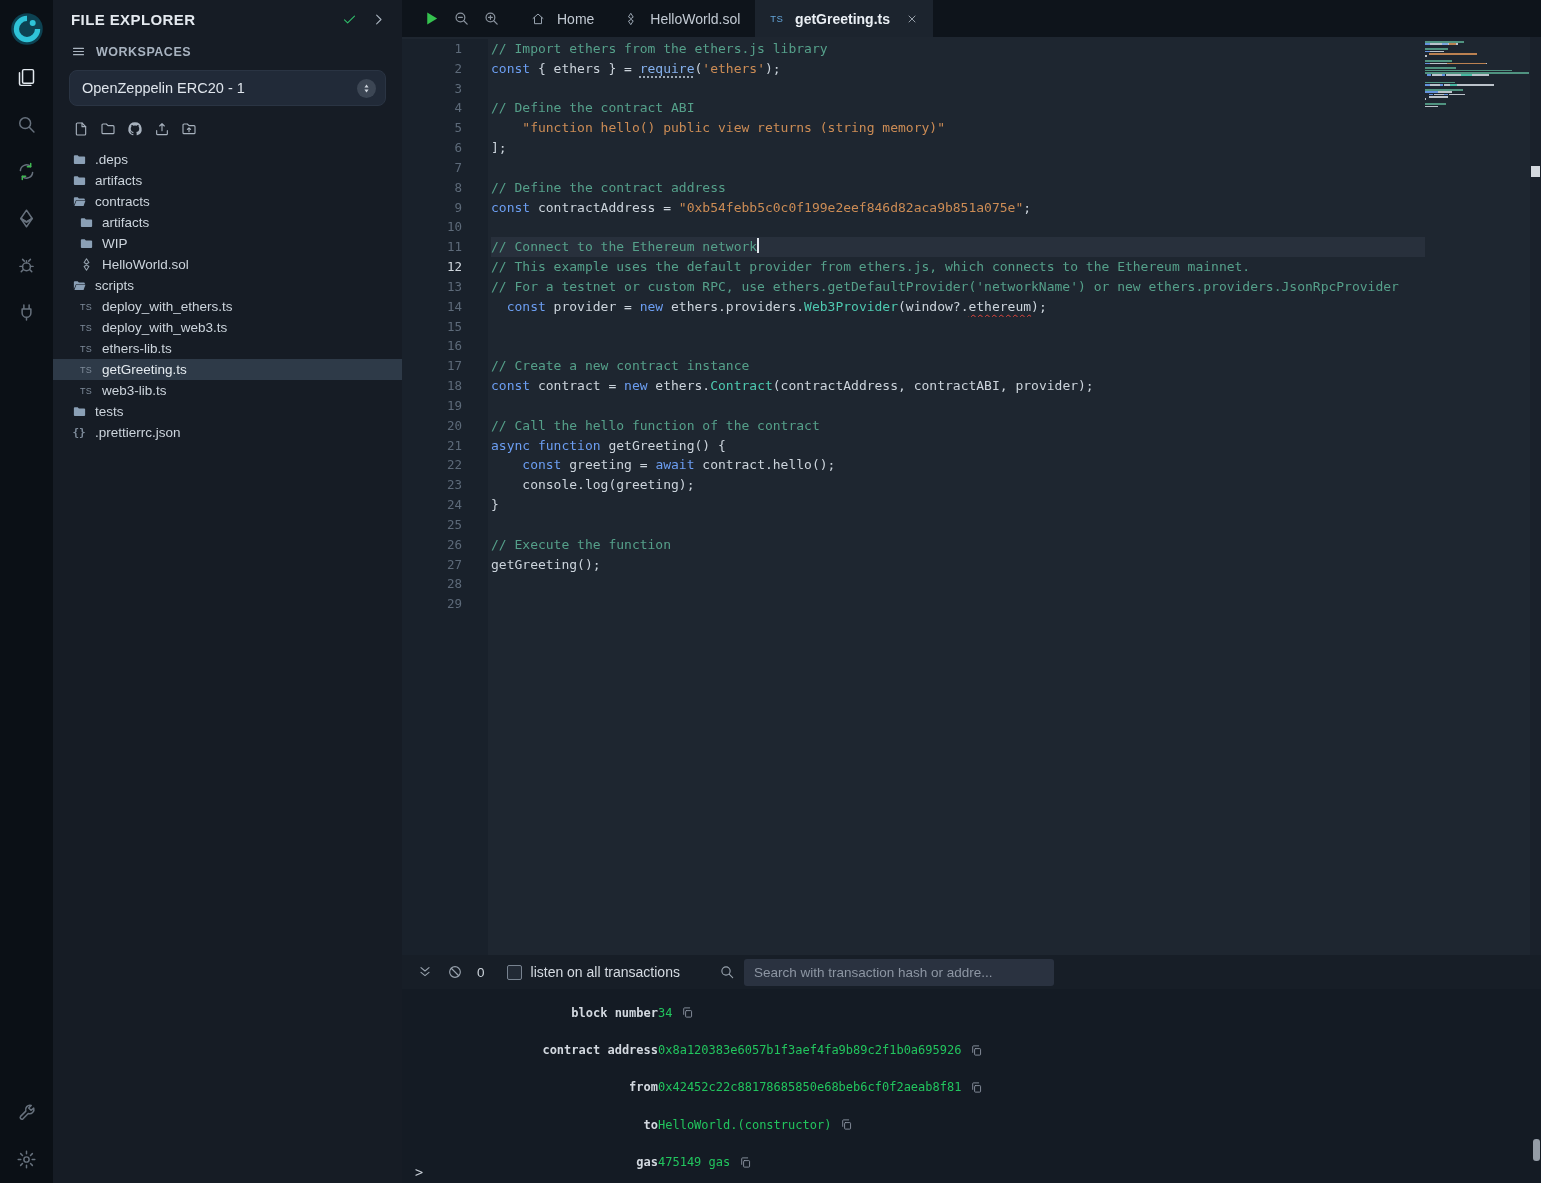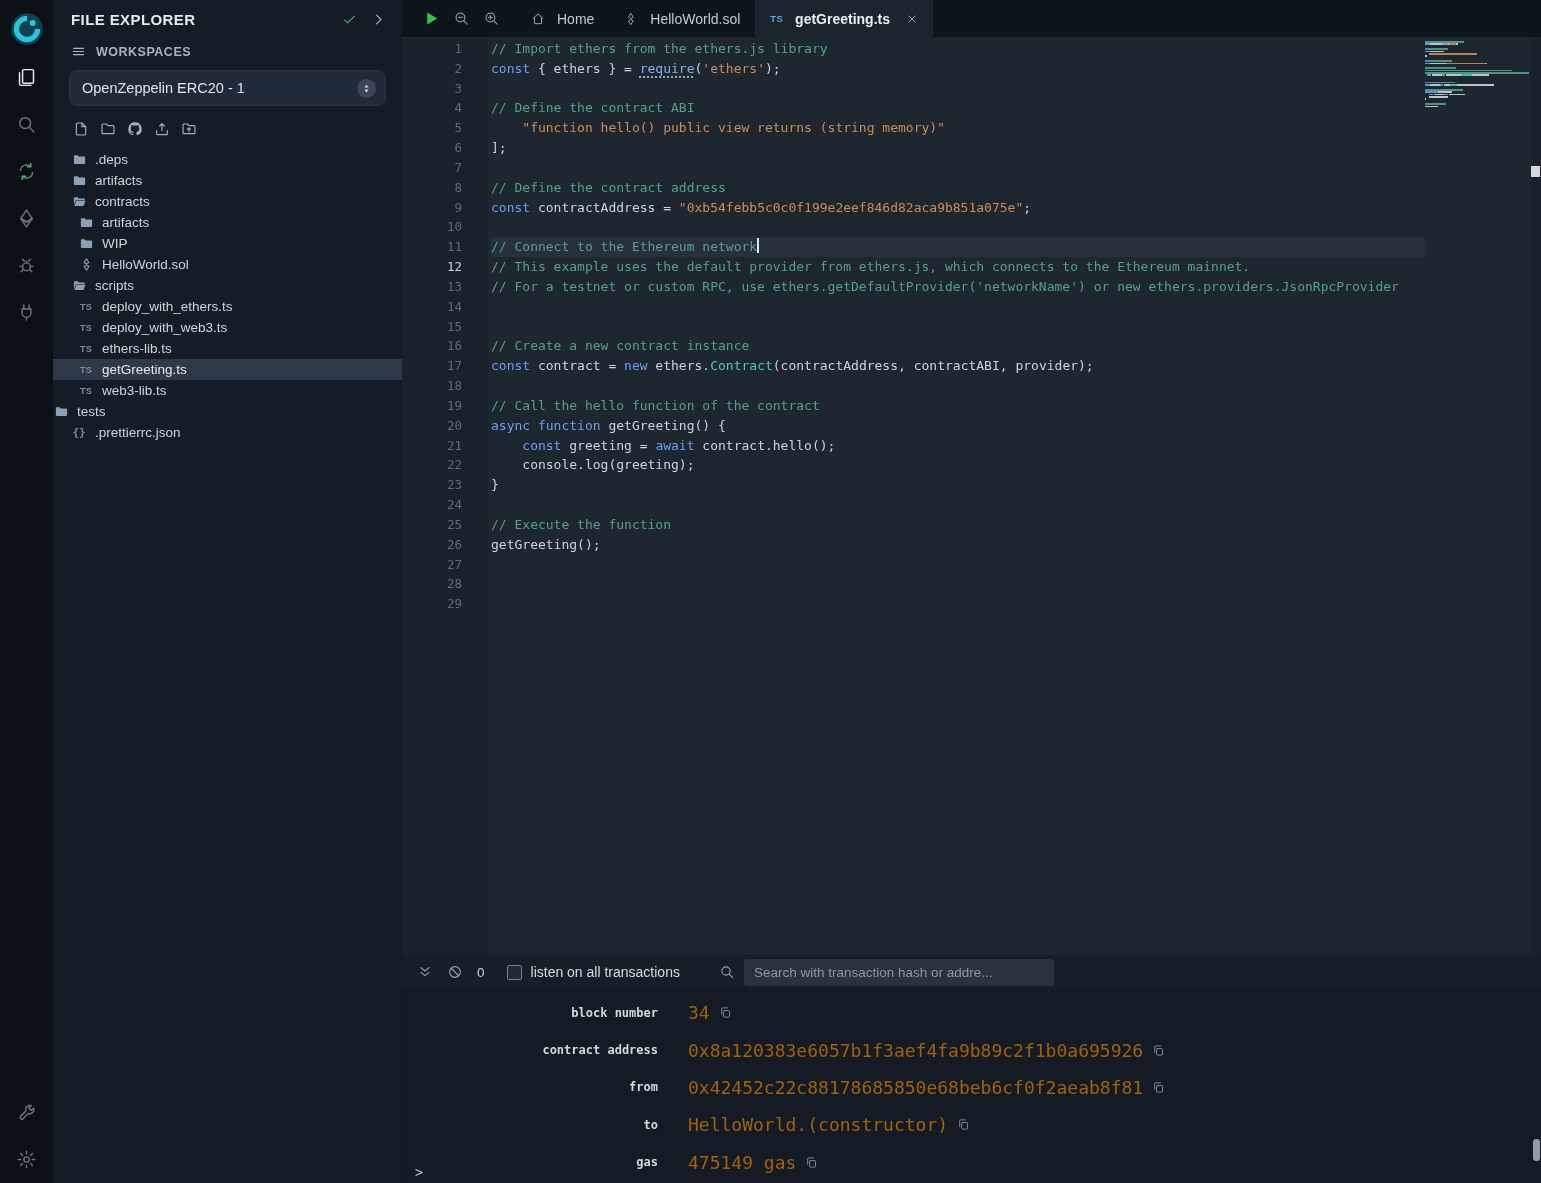--- a/index.html
+++ b/index.html
@@ -32,21 +32,21 @@
   .exp-toolbar { display:flex; align-items:center; gap:11px; padding:15px 16px 8px 20px; color:#a7b1bd; }
   .tb-icon { display:inline-flex; cursor:pointer; }
   .tb-icon svg { width:16px; height:16px; }
   .file-tree { padding-top:4px; }
   .file-row { display:flex; align-items:center; gap:8px; height:21px; font-size:13.5px; color:#ccd4dc; cursor:pointer; white-space:nowrap; }
   .file-row.selected { background:#2e3a48; color:#e4eaef; }
   .file-row .icon { display:inline-flex; width:16px; justify-content:center; }
   .file-row .icon svg { width:15px; height:15px; }
   .i-folder, .i-folder-open { color:#8ba0b6; }
   .i-sol { color:#93a0ac; }
-  .badge-ts { font-family:"Liberation Sans",sans-serif; font-size:9px; font-weight:700; color:#7e8b9a; letter-spacing:.3px; }
+  .badge-ts { font-family:"Liberation Sans",sans-serif; font-size:9px; font-weight:400; color:#7e8b9a; letter-spacing:.3px; }
   .badge-json { font-family:"DejaVu Sans Mono",monospace; font-size:11px; font-weight:700; color:#7e8b9a; }
 
   
   .editor-area { position:absolute; left:402px; top:0; right:0; height:100%; }
   .tab-bar { height:37px; background:#0e141b; display:flex; align-items:stretch; }
   .editor-controls { display:flex; align-items:center; gap:13px; padding:0 16px 0 21px; }
   .ctl { display:inline-flex; cursor:pointer; color:#8a939e; }
   .ctl svg { width:17px; height:17px; }
   .tabs { display:flex; align-items:stretch; }
   .tab { display:flex; align-items:center; gap:12px; padding:0 15px; font-size:14px; color:#c2cad3; cursor:pointer; }
@@ -89,21 +89,21 @@
   .t-ban { margin-left:14px; }
   .t-count { margin-left:14px; font-size:13.5px; color:#ccd3da; }
   .tcheckbox { width:15px; height:15px; margin-left:22px; border:1px solid #788390; background:#222a35; border-radius:2px; cursor:pointer; }
   .t-listen { margin-left:9px; font-size:14px; color:#d5dbe2; }
   .t-search-icon { margin-left:39px; }
   .t-search-input { margin-left:9px; width:310px; height:27px; background:#2a3240; border:none; border-radius:3px; color:#dfe4ea; font-family:"Liberation Sans",sans-serif; font-size:13.5px; padding:0 10px; outline:none; }
   .t-search-input::placeholder { color:#8d96a3; }
   .term-body { padding-top:5px; font-family:"DejaVu Sans Mono",monospace; }
   .trow { display:flex; align-items:center; height:37.4px; padding-left:53px;text-align:right; }
   .tlabel { width:203px; font-size:12px; font-weight:700; color:#d2d8df; }
-  .tvalue { font-size:18px; color:#a16207;margin-left:30px; }
+  .tvalue { font-size:12px; color:#22c55e; }
   .tcopy { display:inline-flex; margin-left:9px; color:#8a93a0; cursor:pointer; }
   .tcopy svg { width:13px; height:13px; }
   .t-prompt { position:absolute; left:13px; bottom:3px; font-family:"DejaVu Sans Mono",monospace; font-size:13.5px; color:#c8cfd7; }
   .term-scroll-thumb { position:absolute; right:1px; top:184px; width:7px; height:22px; background:#949ca6; border-radius:3px; }
 </style>
 </head>
 <body>
 
 <div class="app">
 
@@ -314,21 +314,21 @@
             <span class="badge-ts">TS</span>
           </span>
           <span class="file-label">getGreeting.ts</span>
         </div>
         <div class="file-row" style="padding-left:25px">
           <span class="icon">
             <span class="badge-ts">TS</span>
           </span>
           <span class="file-label">web3-lib.ts</span>
         </div>
-        <div class="file-row" style="">
+        <div class="file-row" style="padding-left:18px">
           <span class="icon i-folder">
             <svg viewBox="0 0 24 24" fill="currentColor">
               <path d="M3 6.5A1.5 1.5 0 0 1 4.5 5h4.6L11 7h8.5A1.5 1.5 0 0 1 21 8.5v9a1.5 1.5 0 0 1-1.5 1.5h-15A1.5 1.5 0 0 1 3 17.5z"></path>
             </svg>
           </span>
           <span class="file-label">tests</span>
         </div>
         <div class="file-row" style="padding-left:18px">
           <span class="icon">
             <span class="badge-json">{}</span>
@@ -431,20 +431,21 @@
           <div class="code-line"><span class="tok-cmt">// Define the contract ABI</span></div>
           <div class="code-line"><span class="tok-pl">    </span><span class="tok-str">"function hello() public view returns (string memory)"</span></div>
           <div class="code-line"><span class="tok-pl">];</span></div>
           <div class="code-line"></div>
           <div class="code-line"><span class="tok-cmt">// Define the contract address</span></div>
           <div class="code-line"><span class="tok-kw">const</span><span class="tok-pl"> contractAddress = </span><span class="tok-str">"0xb54febb5c0c0f199e2eef846d82aca9b851a075e"</span><span class="tok-pl">;</span></div>
           <div class="code-line"></div>
           <div class="code-line cur"><span class="tok-cmt">// Connect to the Ethereum network</span><span class="cursor"></span></div>
           <div class="code-line"><span class="tok-cmt">// This example uses the default provider from ethers.js, which connects to the Ethereum mainnet.</span></div>
           <div class="code-line"><span class="tok-cmt">// For a testnet or custom RPC, use ethers.getDefaultProvider('networkName') or new ethers.providers.JsonRpcProvider</span></div>
+          <div class="code-line"><span class="tok-pl">  </span><span class="tok-kw">const</span><span class="tok-pl"> provider = </span><span class="tok-kw">new</span><span class="tok-pl"> ethers.providers.</span><span class="tok-typ">Web3Provider</span><span class="tok-pl">(window?.</span><span class="tok-err">ethereum</span><span class="tok-pl">);</span></div>
           <div class="code-line"></div>
           <div class="code-line"></div>
           <div class="code-line"><span class="tok-cmt">// Create a new contract instance</span></div>
           <div class="code-line"><span class="tok-kw">const</span><span class="tok-pl"> contract = </span><span class="tok-kw">new</span><span class="tok-pl"> ethers.</span><span class="tok-typ">Contract</span><span class="tok-pl">(contractAddress, contractABI, provider);</span></div>
           <div class="code-line"></div>
           <div class="code-line"><span class="tok-cmt">// Call the hello function of the contract</span></div>
           <div class="code-line"><span class="tok-kw">async</span><span class="tok-pl"> </span><span class="tok-kw">function</span><span class="tok-pl"> getGreeting() {</span></div>
           <div class="code-line"><span class="tok-pl">    </span><span class="tok-kw">const</span><span class="tok-pl"> greeting = </span><span class="tok-kw">await</span><span class="tok-pl"> contract.hello();</span></div>
           <div class="code-line"><span class="tok-pl">    console.log(greeting);</span></div>
           <div class="code-line"><span class="tok-pl">}</span></div>

